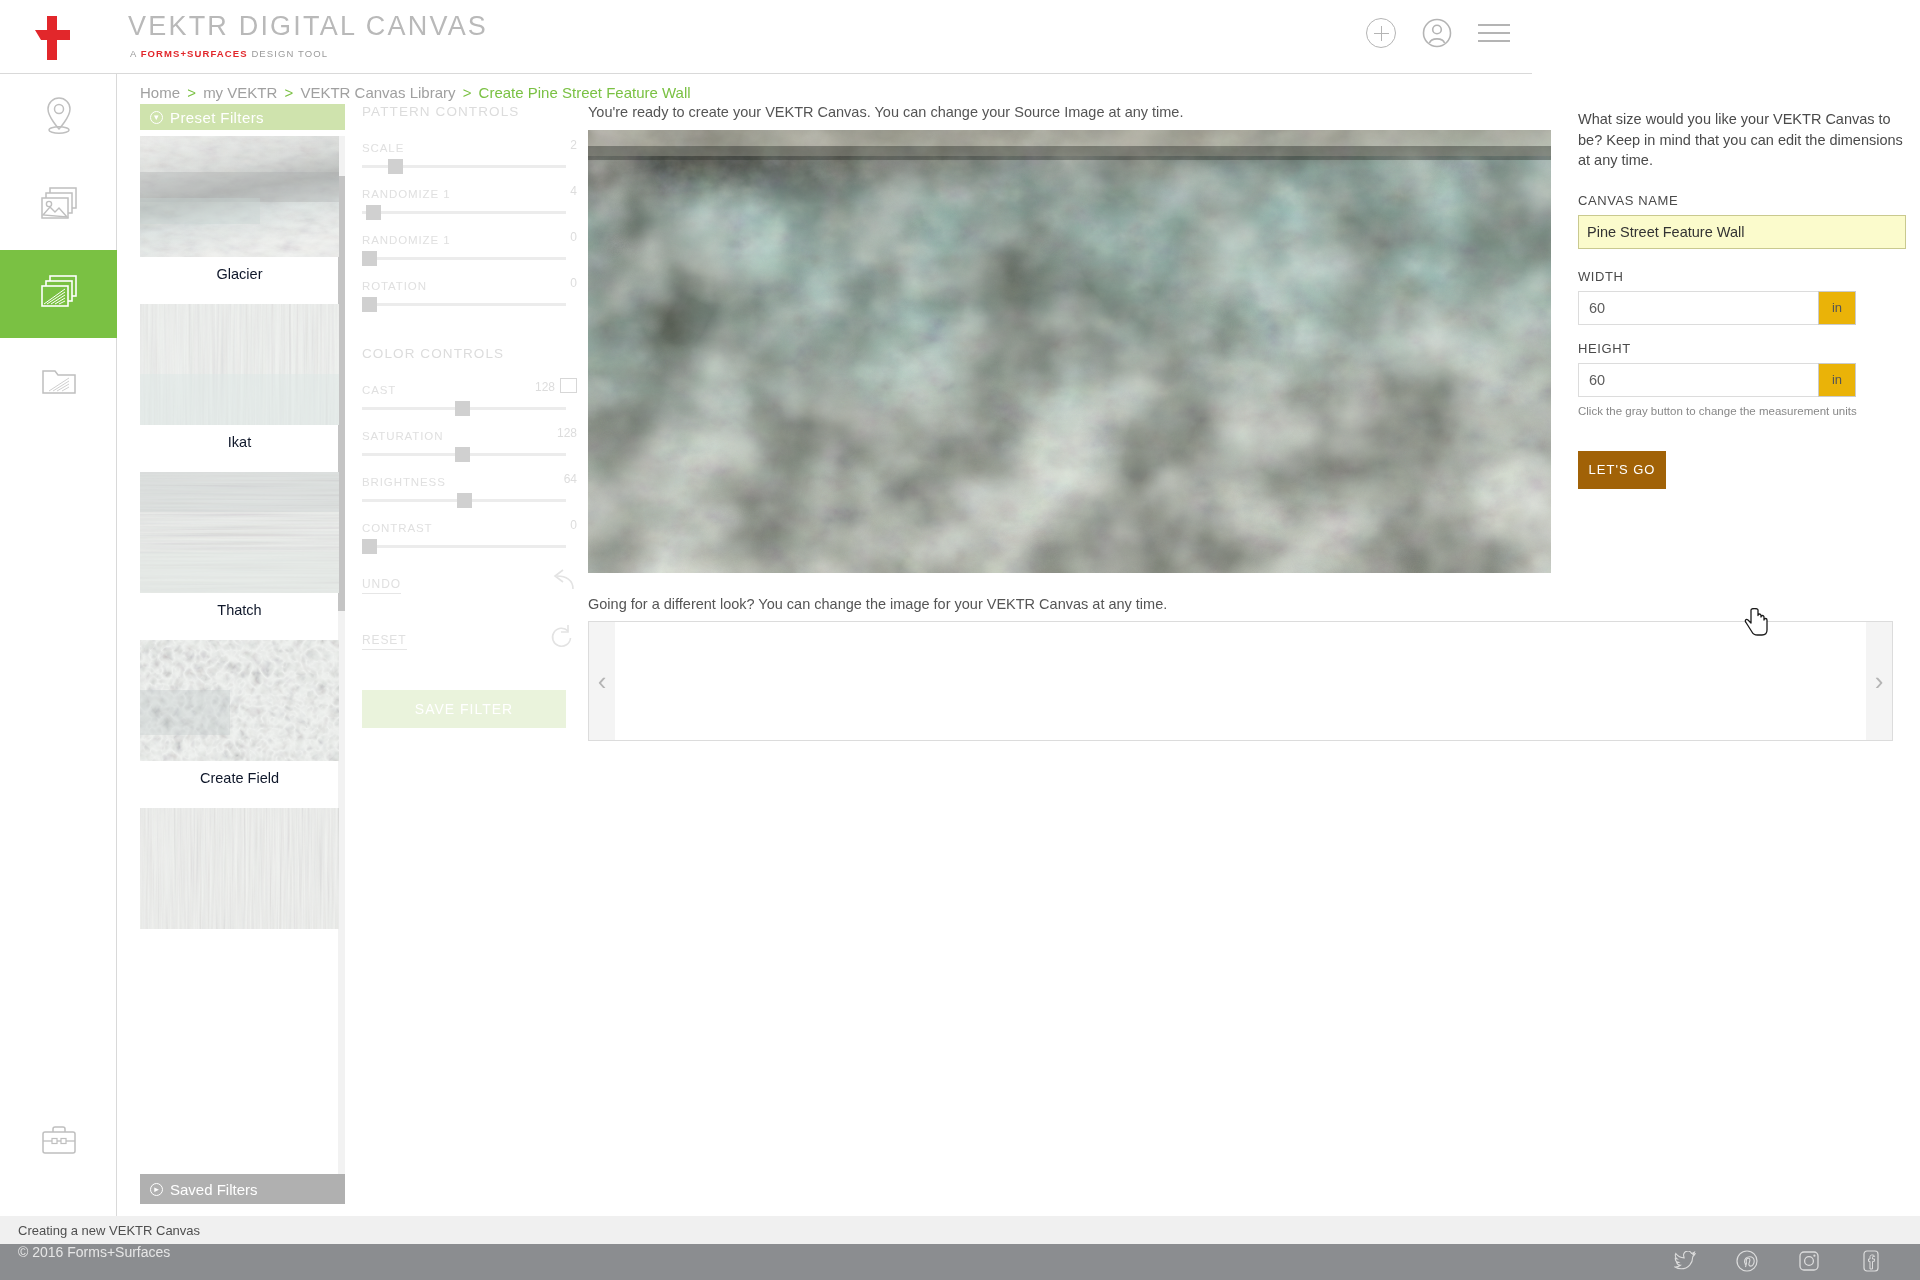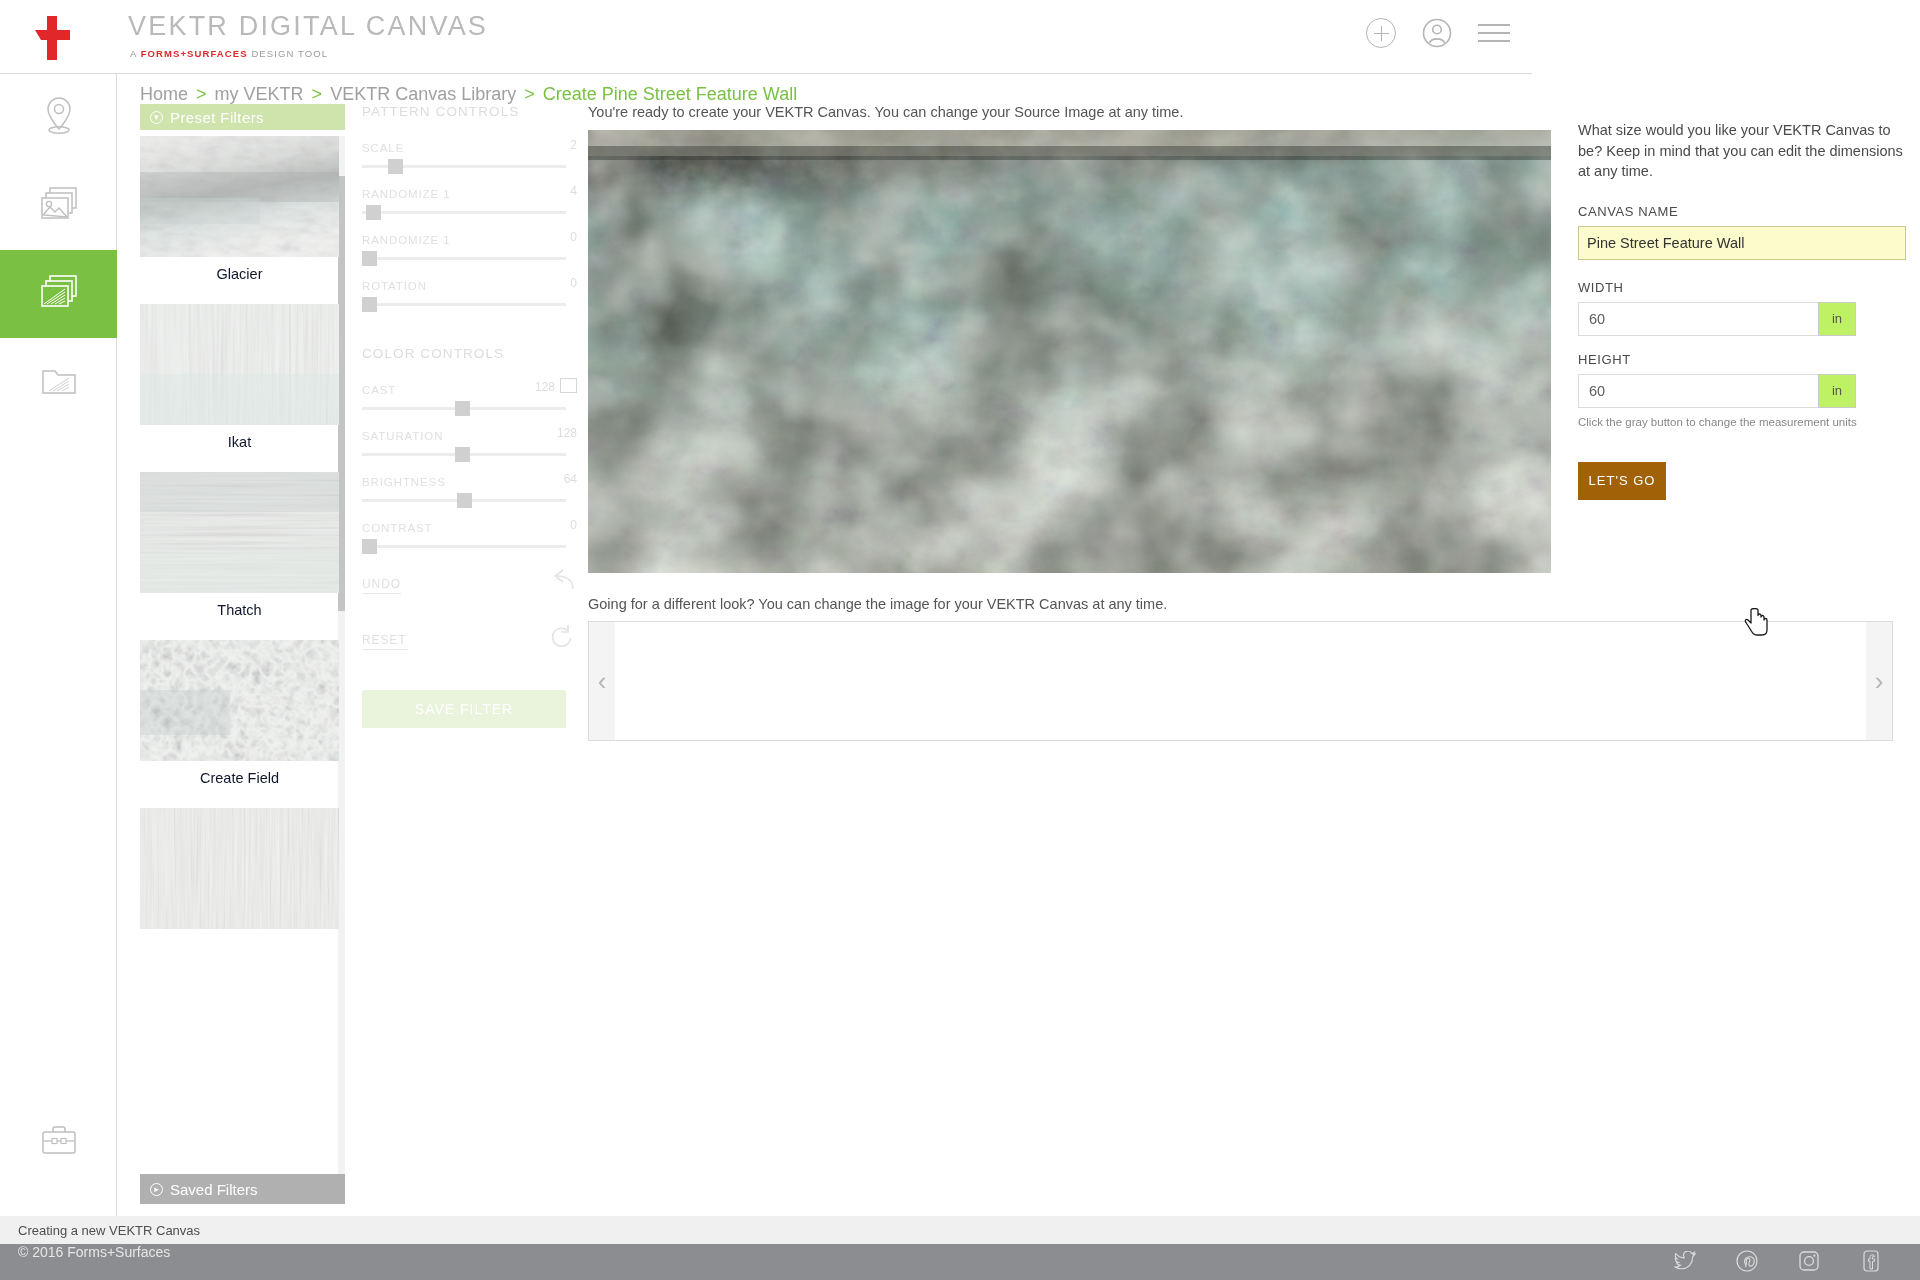--- a/index.html
+++ b/index.html
@@ -48,21 +48,21 @@
     width: 117px; height: 88px; display: flex; align-items: center; justify-content: center;
     cursor: pointer;
   }
   .rail-item.active { background: #7ac143; }
   .rail-bottom { position: absolute; bottom: 60px; width: 117px; height: 80px;
     display: flex; align-items: center; justify-content: center; cursor: pointer; }
 
   
   .breadcrumb {
     position: absolute; left: 140px; top: 84px;
-    font-size: 18px; color: #a0a0a0; white-space: nowrap;
+    font-size: 15px; color: #a0a0a0; white-space: nowrap;
   }
   .breadcrumb .sep { color: #7ac143; margin: 0 3px; }
   .breadcrumb .cur { color: #7ac143; }
 
   
   .filters {
     position: absolute; left: 140px; top: 104px; width: 205px; height: 1100px;
   }
   .filters-head {
     width: 205px; height: 26px; background: #cfe3ad; color: #fff;
@@ -142,34 +142,34 @@
     width: 1305px; height: 120px; border: 1px solid #dcdcdc; position: relative; background: #fff;
   }
   .car-arrow {
     position: absolute; top: 0; width: 26px; height: 118px; background: #f4f4f4;
     display: flex; align-items: center; justify-content: center; color: #b5b5b5;
     font-size: 26px; cursor: pointer;
   }
   .car-arrow.left { left: 0; } .car-arrow.right { right: 0; }
 
   
-  .side { position: absolute; left: 1578px; top: 120px; width: 328px; }
+  .side { position: absolute; left: 1578px; top: 109px; width: 328px; }
   .side-intro { font-size: 14.5px; color: #4a4a4a; line-height: 1.42; margin-bottom: 22px; }
   .fld-label { font-size: 13px; letter-spacing: .6px; color: #4a4a4a; margin-bottom: 7px; }
   .name-input {
     width: 328px; height: 34px; background: #fbfbcc; border: 1px solid #c9c98f;
     font-size: 14.5px; color: #333; padding: 0 8px; font-family: inherit;
   }
   .dim-wrap { display: flex; width: 278px; height: 34px; margin-bottom: 16px; }
   .dim-input {
     flex: 1; border: 1px solid #dcdcdc; border-right: none; background: #fff;
     font-size: 14.5px; color: #5d5d5d; padding: 0 10px; font-family: inherit;
   }
   .dim-unit {
-    width: 38px; background: #bef264; border: 1px solid #cbcbcb;
+    width: 38px; background: #eab308; border: 1px solid #cbcbcb;
     display: flex; align-items: center; justify-content: center;
     font-size: 13px; color: #555; cursor: pointer;
   }
   .hint { font-size: 11.5px; color: #888; margin-top: -8px; margin-bottom: 34px; }
   .lets-go {
     width: 88px; height: 38px; background: #a16207; color: #fff;
     font-size: 13px; letter-spacing: 1px; display: flex; align-items: center;
     justify-content: center; cursor: pointer;
   }
   .spacer20 { height: 20px; }

